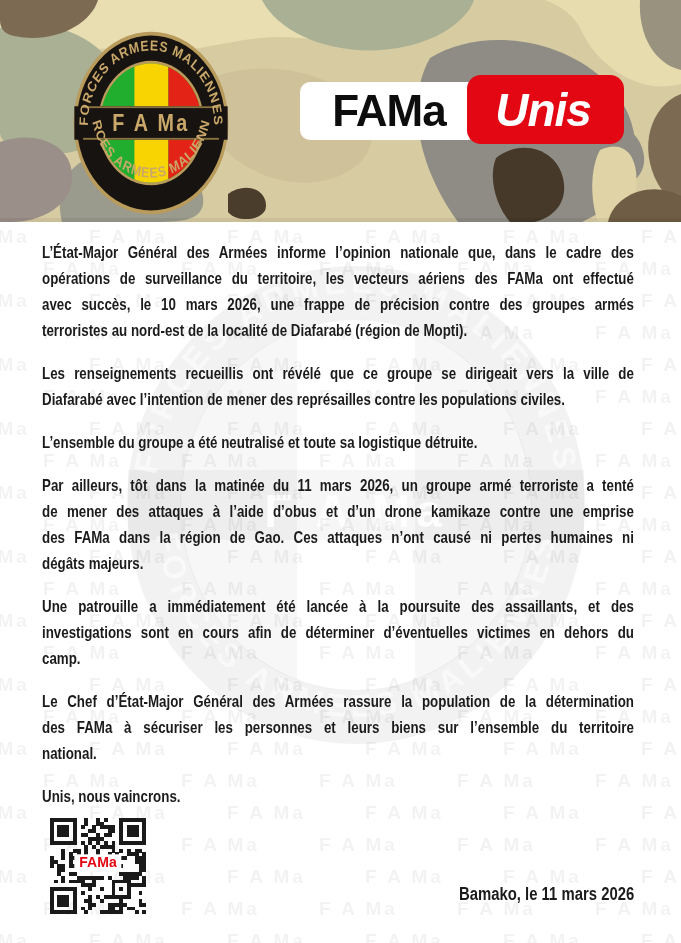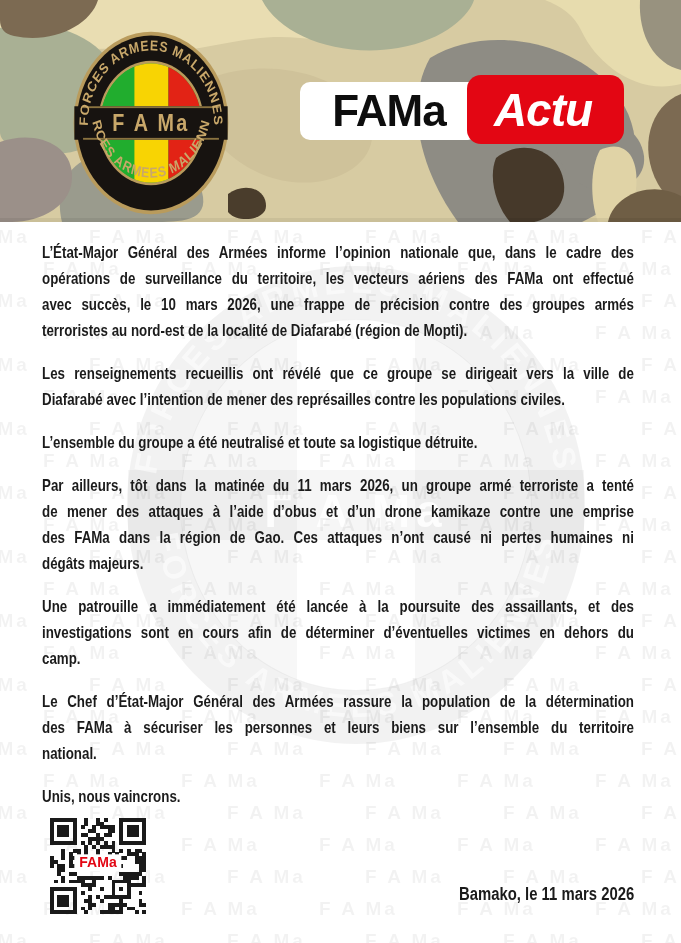--- a/index.html
+++ b/index.html
@@ -248,21 +248,21 @@
       </text>
       <text font-size="15.5" font-weight="bold" letter-spacing="1" fill="#c9a86a">
         <textPath href="#arcBot" startOffset="50%" text-anchor="middle">FORCES ARMEES MALIENNES</textPath>
       </text>
     </svg>
 
     <div class="pill-white">
       <span class="fama-txt">FAMa</span>
     </div>
     <div class="pill-red">
-      <span class="actu-txt">Actu</span>
+      <span class="actu-txt">Unis</span>
     </div>
   </div>
 
   <div id="docbody">
     <div id="paragraphs-host">
         <div class="para">
           <div class="pline">L’État-Major Général des Armées informe l’opinion nationale que, dans le cadre des</div>
           <div class="pline">opérations de surveillance du territoire, les vecteurs aériens des FAMa ont effectué</div>
           <div class="pline">avec succès, le 10 mars 2026, une frappe de précision contre des groupes armés</div>
           <div class="pline last">terroristes au nord-est de la localité de Diafarabé (région de Mopti).</div>

